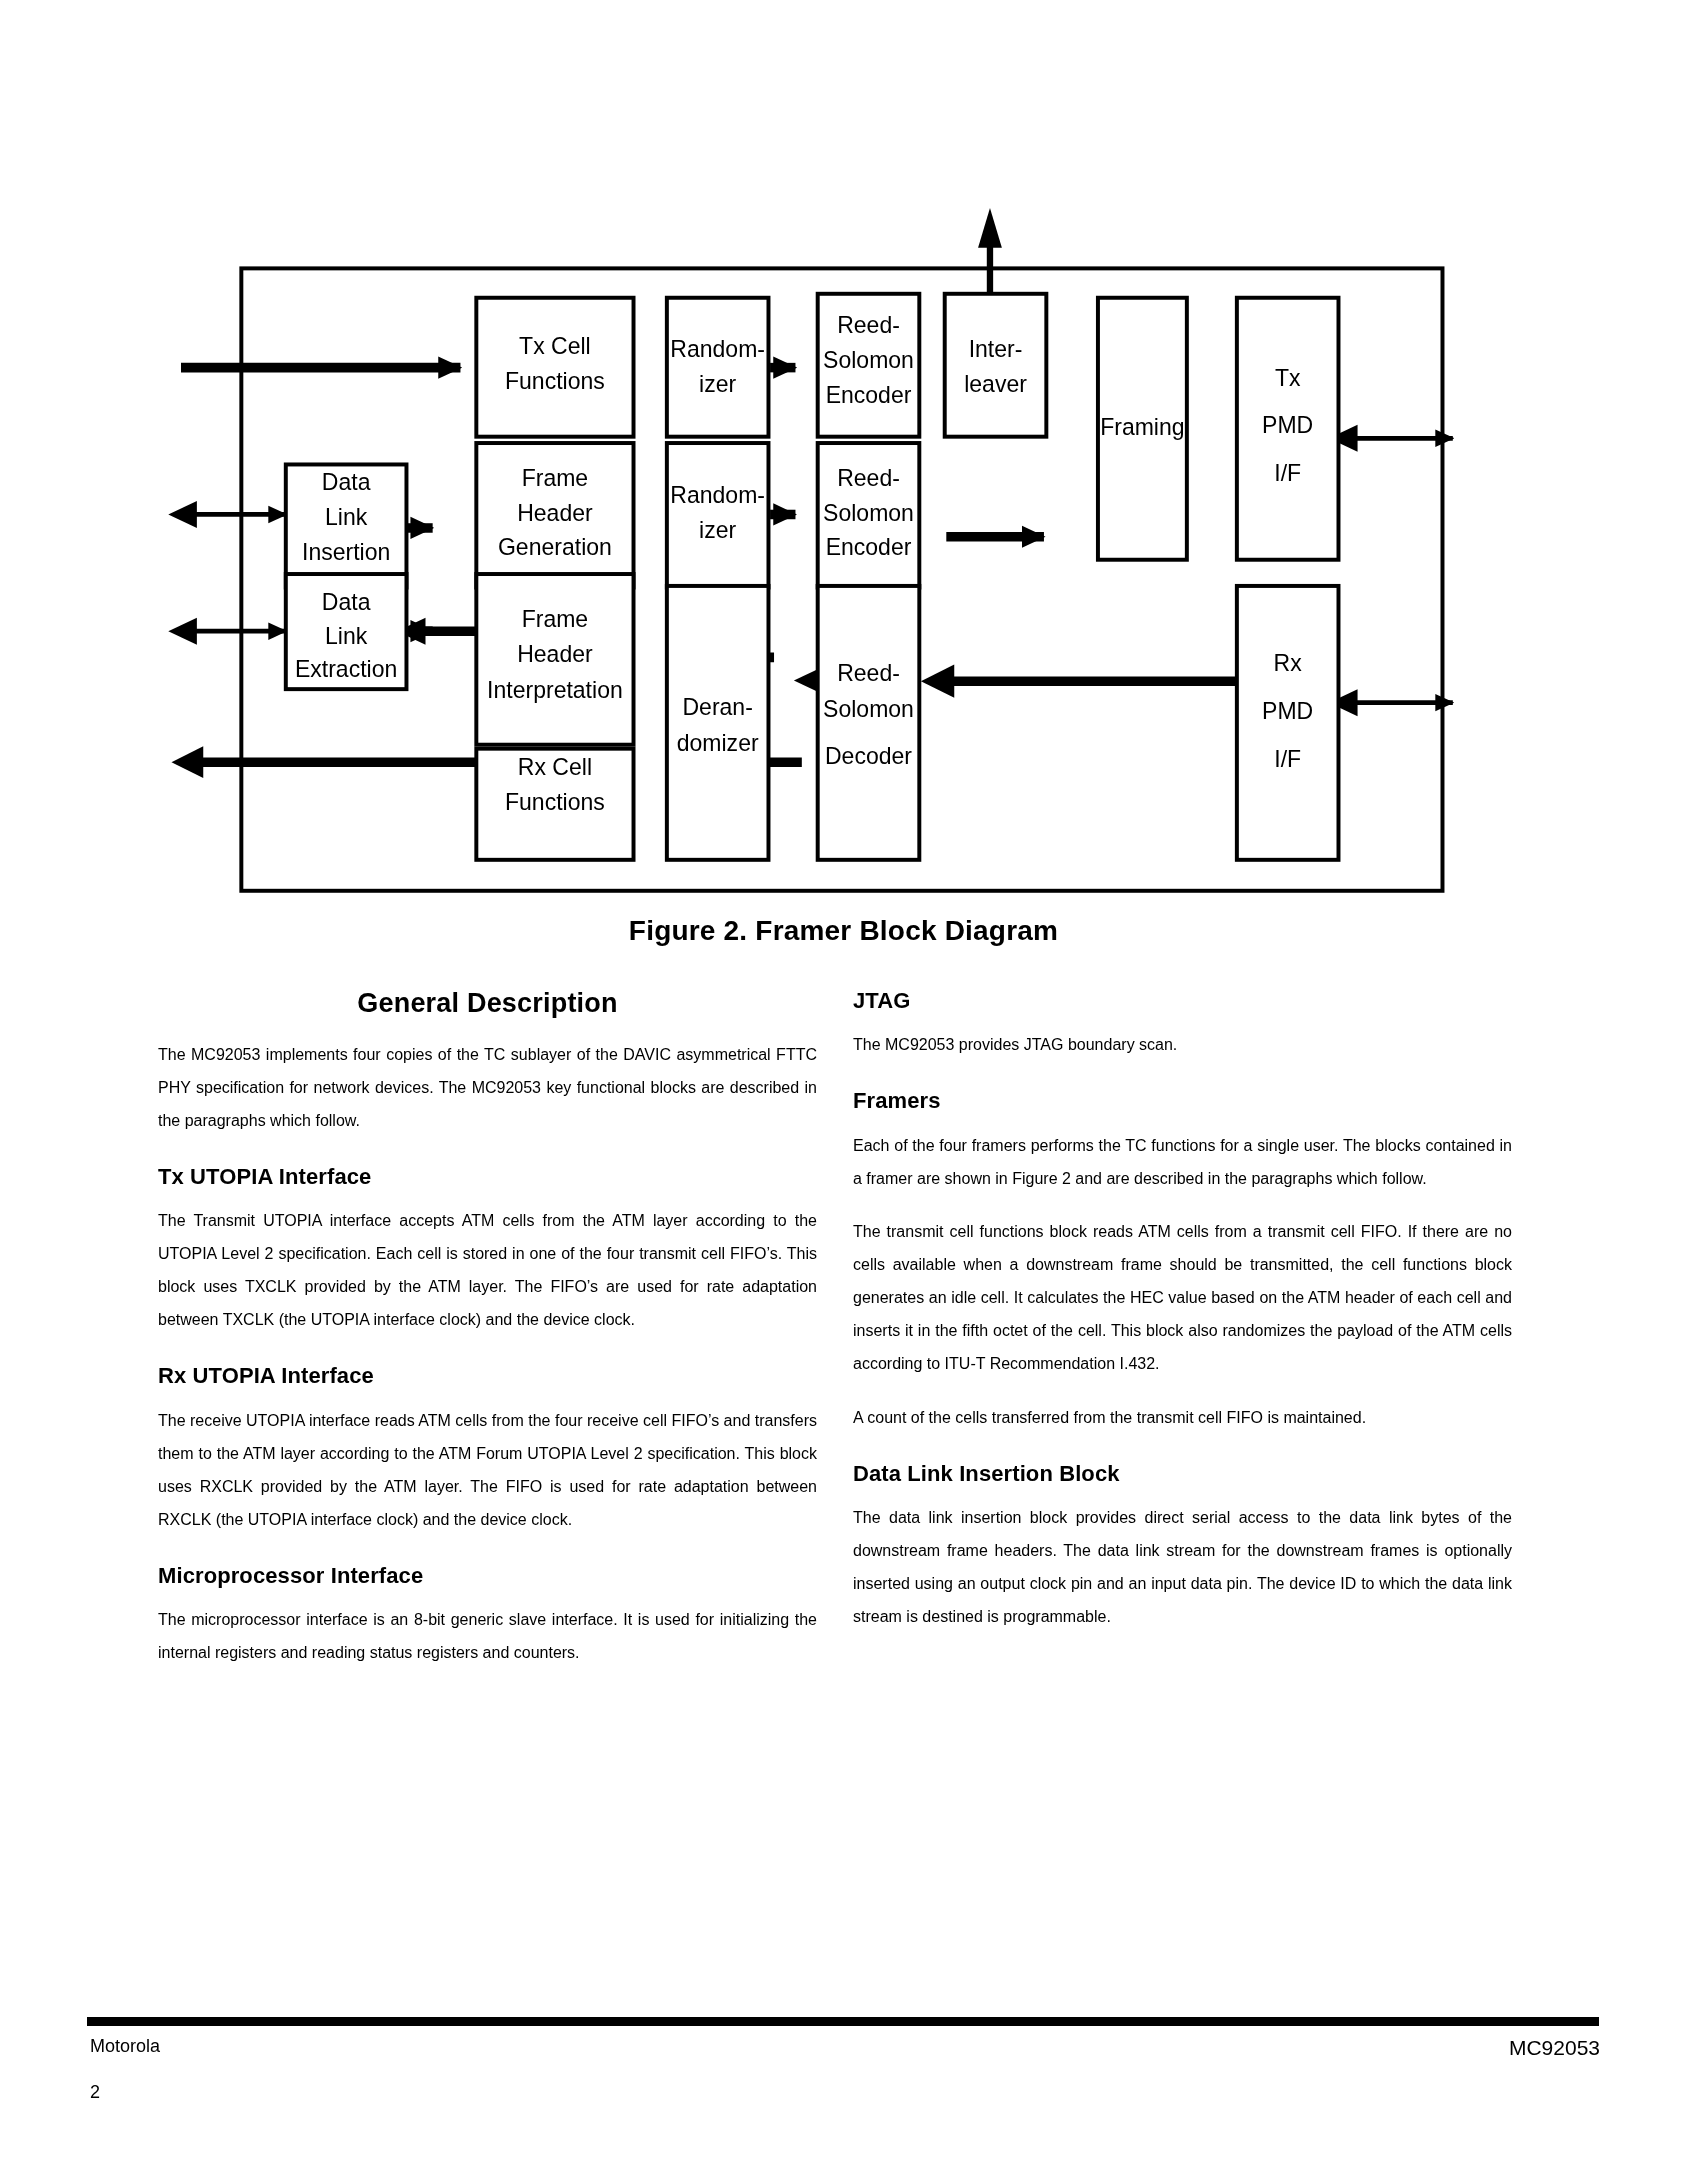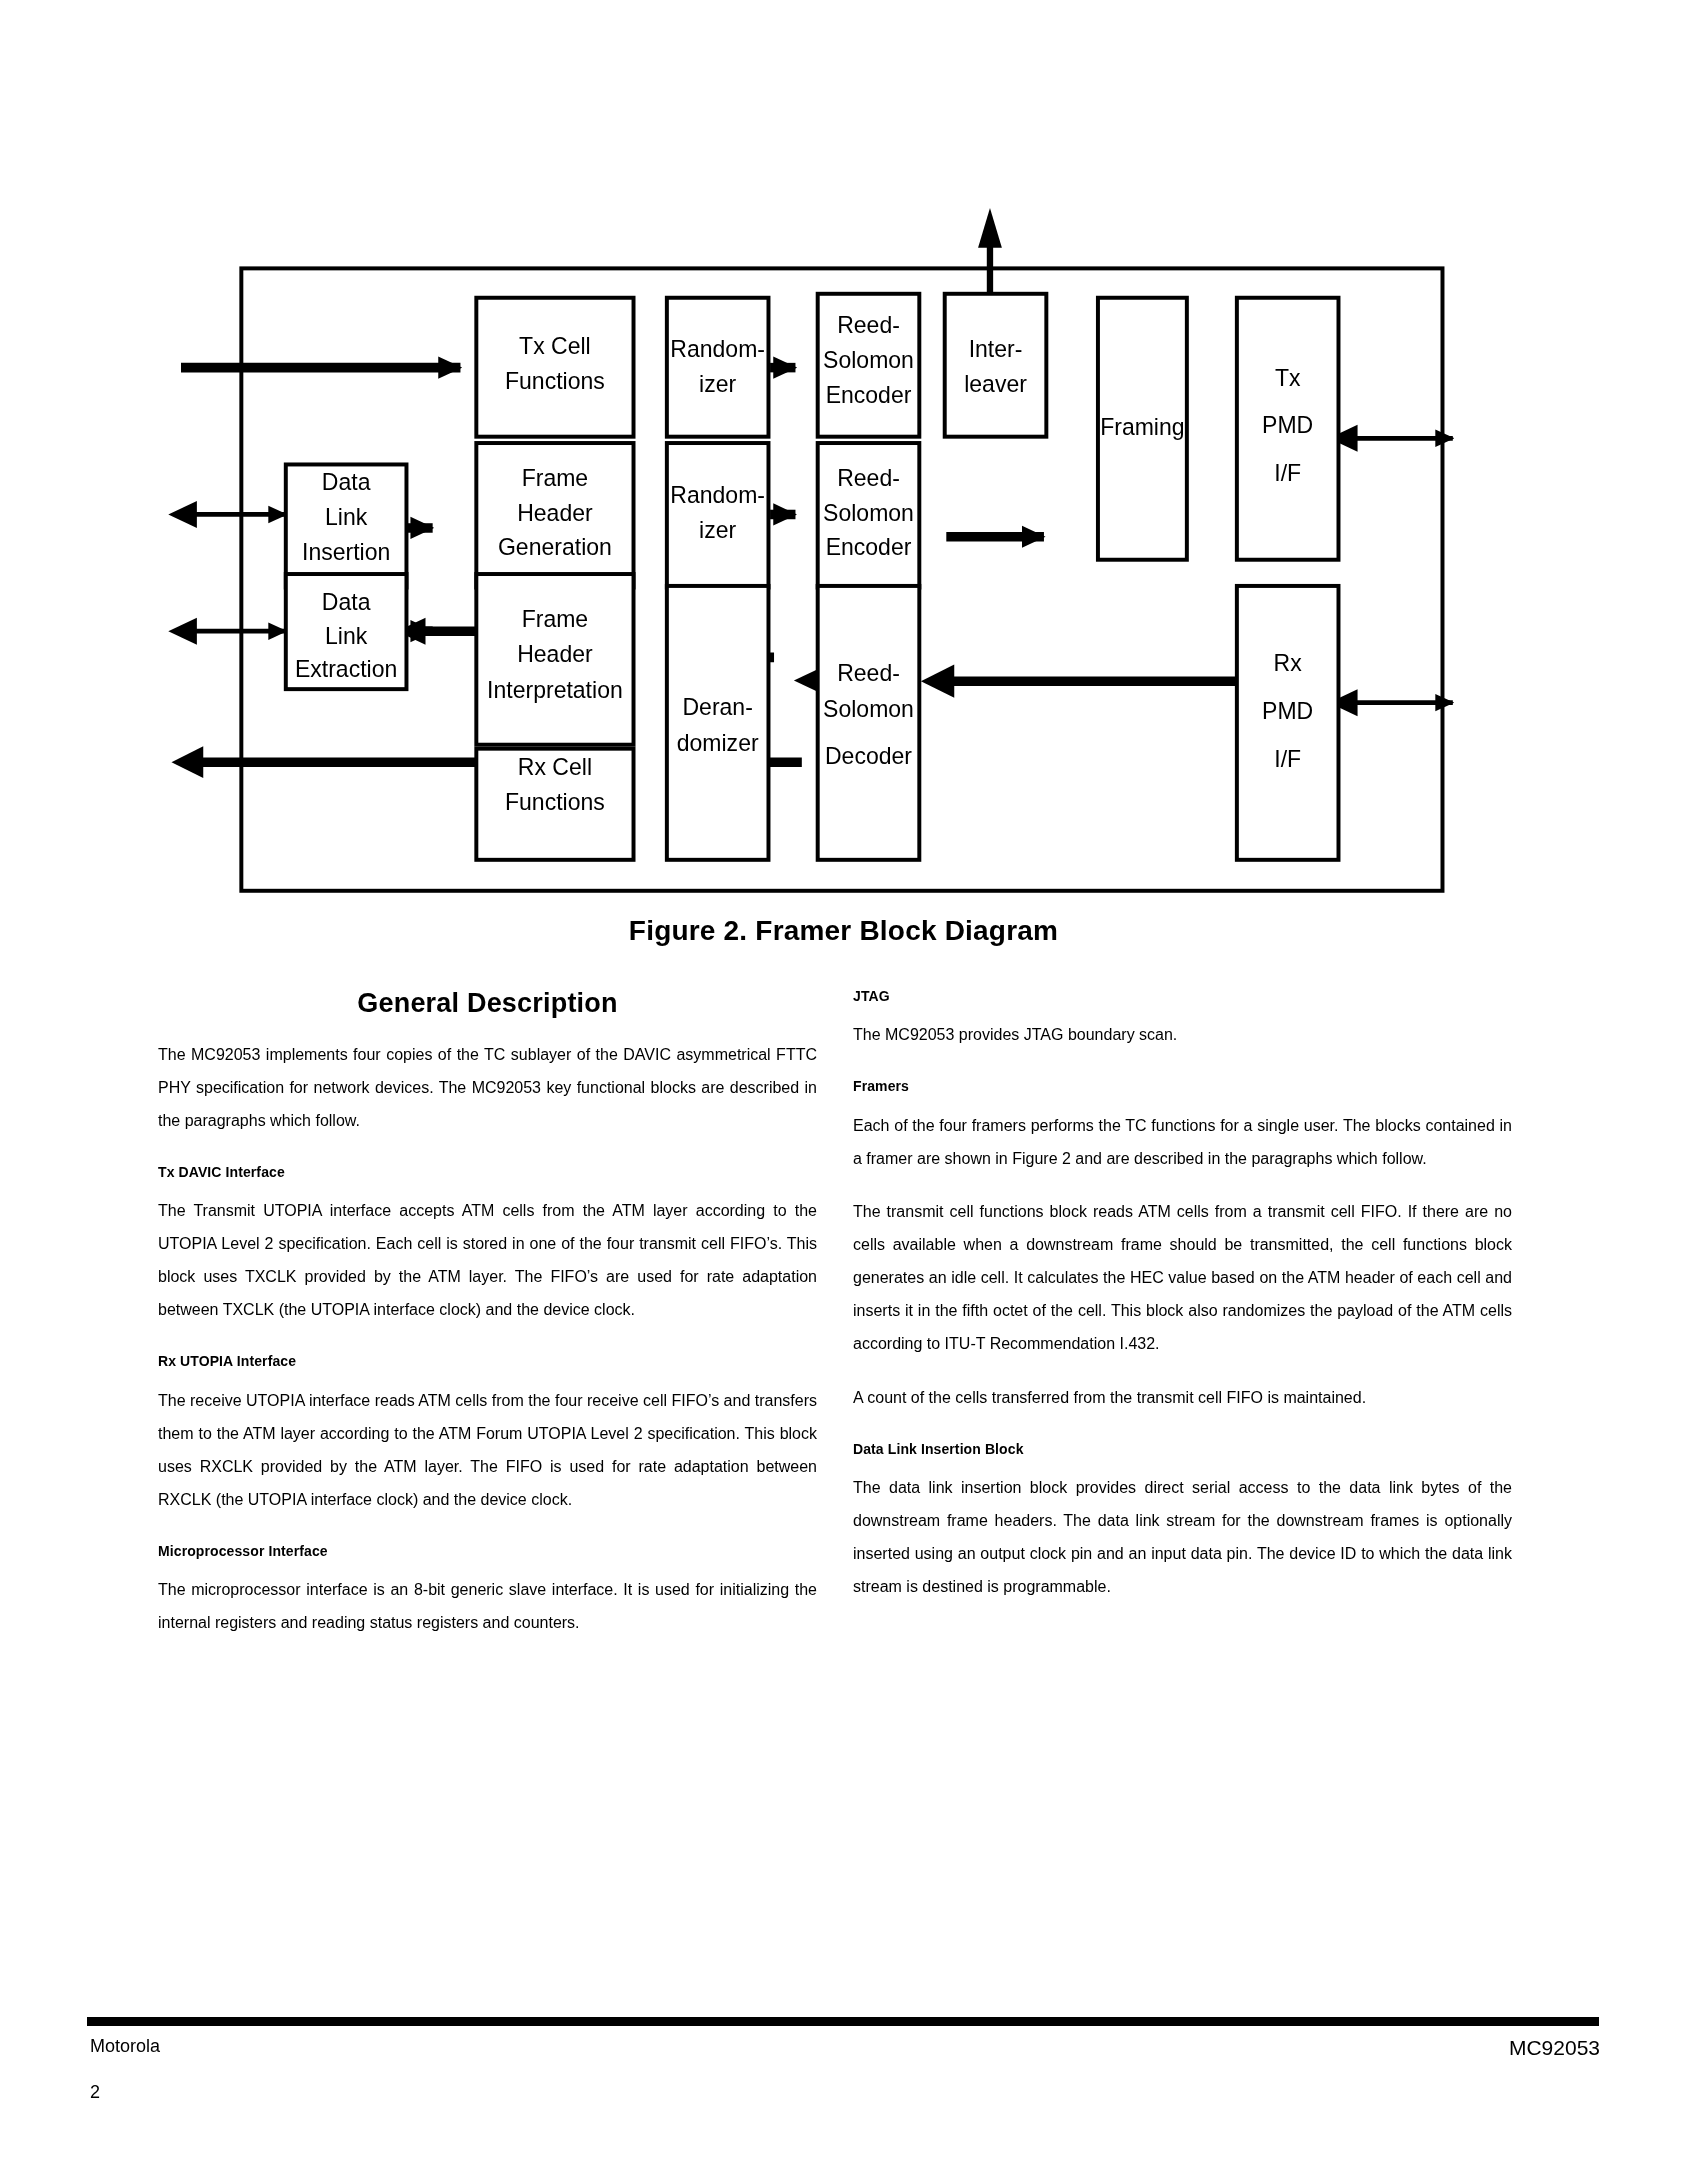--- a/index.html
+++ b/index.html
@@ -64,21 +64,21 @@
   .col-right { left: 853px; }
 
   .sec-title {
     text-align: center;
     font-size: 27px;
     font-weight: bold;
     margin: 0 0 19px 0;
     letter-spacing: 0.2px;
   }
   h3.head {
-    font-size: 14px;
+    font-size: 22px;
     font-weight: bold;
     margin: 27px 0 14.3px 0;
     letter-spacing: 0.1px;
   }
   h3.head.first { margin-top: 0; }
   p.para {
     font-size: 16px;
     line-height: 33px;
     margin: 0 0 20.6px 0;
     text-align: justify;
@@ -348,21 +348,21 @@
 
   <div class="fig-caption">Figure 2.  Framer Block Diagram</div>
 </div>
 
 <div id="body-cols">
 
   <div class="col col-left">
     <div class="sec-title">General Description</div>
     <p class="para">The MC92053 implements four copies of the TC sublayer of the DAVIC asymmetrical FTTC PHY specification for network devices. The MC92053 key functional blocks are described in the paragraphs which follow.</p>
 
-    <h3 class="head">Tx DAVIC Interface</h3>
+    <h3 class="head">Tx UTOPIA Interface</h3>
     <p class="para">The Transmit UTOPIA interface accepts ATM cells from the ATM layer according to the UTOPIA Level 2 specification. Each cell is stored in one of the four transmit cell FIFO’s. This block uses TXCLK provided by the ATM layer. The FIFO’s are used for rate adaptation between TXCLK (the UTOPIA interface clock) and the device clock.</p>
 
     <h3 class="head">Rx UTOPIA Interface</h3>
     <p class="para">The receive UTOPIA interface reads ATM cells from the four receive cell FIFO’s and transfers them to the ATM layer according to the ATM Forum UTOPIA Level 2 specification. This block uses RXCLK provided by the ATM layer. The FIFO is used for rate adaptation between RXCLK (the UTOPIA interface clock) and the device clock.</p>
 
     <h3 class="head">Microprocessor Interface</h3>
     <p class="para last">The microprocessor interface is an 8-bit generic slave interface. It is used for initializing the internal registers and reading status registers and counters.</p>
   </div>
 
   <div class="col col-right">

